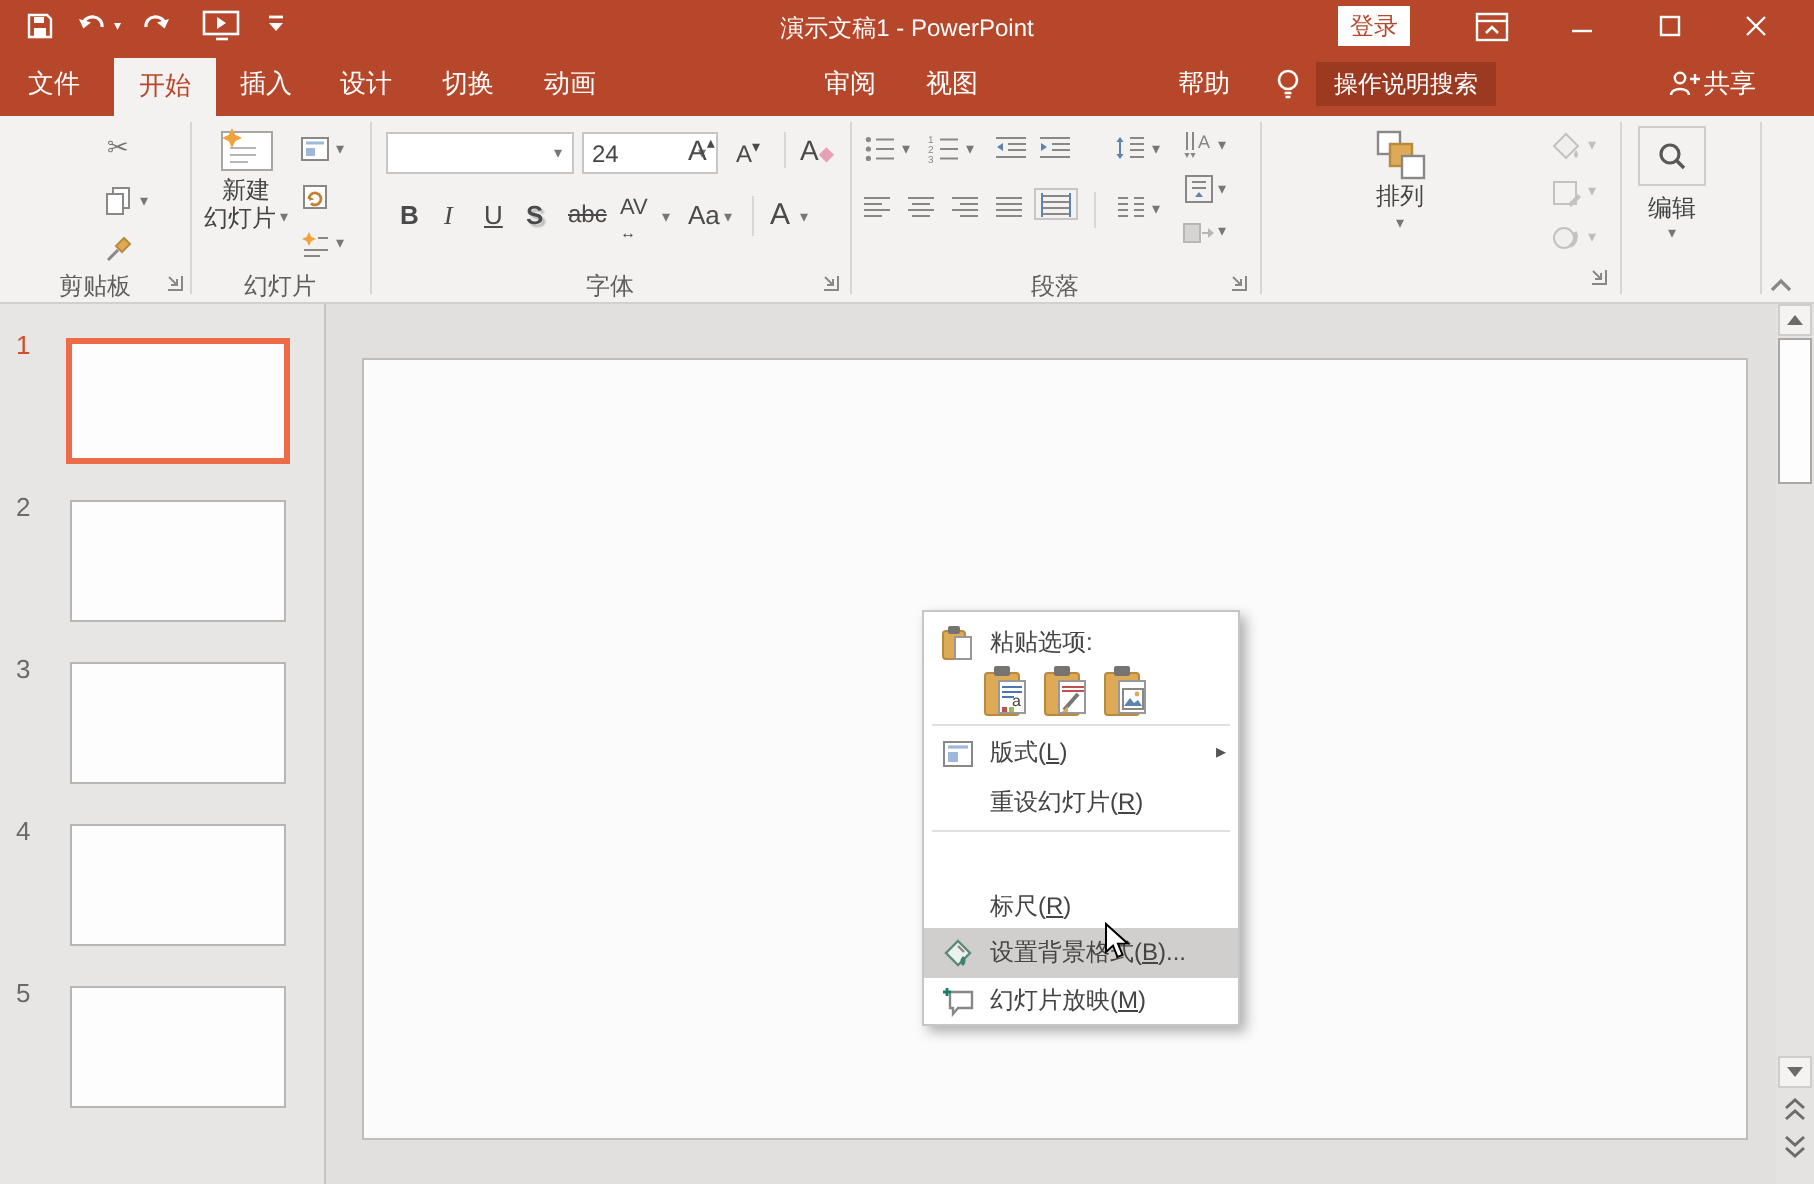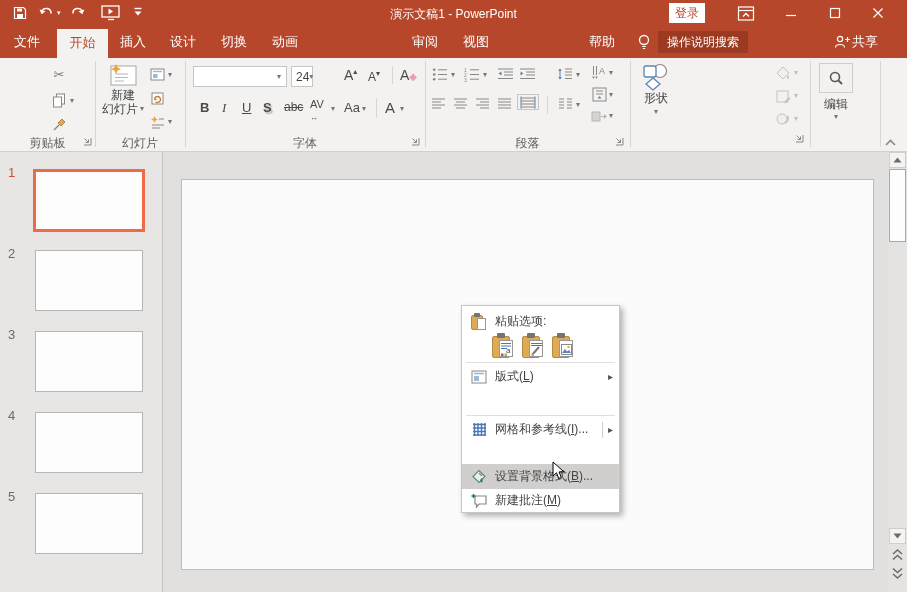--- a/index.html
+++ b/index.html
@@ -242,21 +242,21 @@
         </svg>
     </div>
     <div class="abs da" style="left:168px;top:60px"></div>
     <div class="glabel" style="left:95px;width:90px">幻灯片</div>
     <div class="gdiv" style="left:185px"></div>
 
     <div class="combo" style="left:193px;top:8px;width:94px">
       <span class="cval"></span>
         <span class="cda"></span>
     </div>
-    <div class="combo" style="left:291px;top:8px;width:22px">
+    <div class="combo" style="left:291px;top:8px;width:68px">
       <span class="cval">24</span>
         <span class="cda"></span>
     </div>
     <div class="txtbtn" style="left:344px;top:9px;font-size:14px"><span>A</span><span style="font-size:8px;vertical-align:6px">▴</span></div>
     <div class="txtbtn" style="left:368px;top:11px;font-size:12px"><span>A</span><span style="font-size:8px;vertical-align:5px">▾</span></div>
     <div class="abs" style="left:392px;top:8px;width:1px;height:18px;background:#d8d6d3"></div>
     <div class="txtbtn" style="left:400px;top:9px;font-size:14px"><span>A</span><span style="color:#e8a0b4;font-size:10px">◆</span></div>
 
     <div class="txtbtn" style="left:200px;top:42px;font-weight:bold">B</div>
     <div class="txtbtn" style="left:222px;top:42px;font-style:italic;font-family:'Liberation Serif',serif">I</div>
@@ -379,29 +379,29 @@
     <div class="abs da" style="left:576px;top:43px"></div>
     <div class="glabel" style="left:425px;width:205px">段落</div>
     <div class="launcher" style="left:614px;top:78px">
       <svg width="10" height="10" viewBox="0 0 10 10">
           <path d="M9 2 v7 h-7" fill="none" stroke="#8a8886"></path>
           <path d="M2.5 2.5 l4 4 M6.5 3.5 v3 h-3" fill="none" stroke="#8a8886"></path>
         </svg>
     </div>
     <div class="gdiv" style="left:630px"></div>
 
-    <div class="bigbtn" style="left:636px;width:40px">
+    <div class="bigbtn" style="left:680px;width:40px">
       <div style="margin-top:3px">
-        <svg width="30" height="28" viewBox="0 0 30 28">
-            <circle cx="19" cy="8" r="6.5" fill="#fff" stroke="#8a8886" stroke-width="1.2"></circle>
-            <rect x="3" y="3" width="12" height="11" rx="2" fill="#fff" stroke="#5b84b1" stroke-width="1.3"></rect>
-            <path d="M12 15 L19 21 L12 27 L5 21 Z" fill="#fff" stroke="#5b84b1" stroke-width="1.3"></path>
+        <svg width="28" height="28" viewBox="0 0 28 28">
+            <rect x="3" y="3" width="11" height="11" fill="#fff" stroke="#8a8886" stroke-width="1.2"></rect>
+            <rect x="9" y="9" width="11" height="11" fill="#deaa56" stroke="#b98a3e" stroke-width="1.2"></rect>
+            <rect x="15" y="15" width="11" height="11" fill="#fff" stroke="#8a8886" stroke-width="1.2"></rect>
           </svg>
       </div>
-      <div class="lbl">形状</div>
+      <div class="lbl">排列</div>
       <div class="da" style="margin-top:3px"></div>
     </div>
     <div class="smico" style="left:774px;top:7px">
       <svg width="16" height="15" viewBox="0 0 16 15">
           <path d="M8 1 L14 7 L8 13 L2 7 Z" fill="#f0efee" stroke="#c4c2c0"></path>
           <path d="M13 9 q2 2.5 0 4 q-2 -1.5 0 -4" fill="#c4c2c0"></path>
         </svg>
     </div>
     <div class="abs da" style="left:794px;top:11px;color:#c0beba"></div>
     <div class="smico" style="left:774px;top:30px">
@@ -536,49 +536,47 @@
       <span class="mic">
         <svg width="16" height="14" viewBox="0 0 16 14">
             <rect x="1" y="1" width="14" height="12" fill="#fff" stroke="#8a8886"></rect>
             <path d="M3 3.5 h10" stroke="#9db8d9" stroke-width="1.6"></path>
             <rect x="3" y="6" width="5" height="5" fill="#9db8d9"></rect>
           </svg>
       </span>
       <span class="mtext"><span>版式(</span><u>L</u><span>)</span></span>
       <span class="subarrow"></span>
     </div>
+    <div class="mi" style="top:83px">
+      <span class="mic"></span>
+      <span class="mtext"><span>重设幻灯片(</span><u>R</u><span>)</span></span>
+    </div>
     <div class="msep" style="top:109px"></div>
-    <div class="mi" style="top:111px">
-      <span class="mic">
-        <svg width="15" height="15" viewBox="0 0 15 15">
-            <path d="M1 2.5 h13 M1 6 h13 M1 9.5 h13 M1 13 h13 M2.5 1 v13 M6 1 v13 M9.5 1 v13 M13 1 v13" stroke="#4a77b5" stroke-width="1.4"></path>
-          </svg>
-      </span>
-      <span class="mtext"><span>网格和参考线(</span><u>I</u><span>)...</span></span>
-      <span class="mpipe"></span>
-      <span class="subarrow"></span>
+    <div class="mi" style="top:135px">
+      <span class="mic"></span>
+      <span class="mtext"><span>标尺(</span><u>R</u><span>)</span></span>
     </div>
     <div class="mi hl" style="top:158px">
       <span class="mic">
         <svg width="17" height="16" viewBox="0 0 17 16">
             <path d="M8 1.5 L14 7.5 L8 13.5 L2 7.5 Z" fill="#eaf2ee" stroke="#5a8a7a" stroke-width="1.2"></path>
             <path d="M10.5 9 q2.5 2.5 0 5 q-2.5 -2.5 0 -5" fill="#3f7f6f"></path>
             <path d="M8 4 L11 7" stroke="#8a8886" stroke-width="1.2"></path>
           </svg>
       </span>
       <span class="mtext"><span>设置背景格式(</span><u>B</u><span>)...</span></span>
     </div>
     <div class="mi" style="top:182px">
       <span class="mic">
         <svg width="17" height="16" viewBox="0 0 17 16">
             <path d="M4 3 h11 v8 h-7 l-2.5 3 v-3 h-1.5 z" fill="#fff" stroke="#8a8886" stroke-width="1.2"></path>
             <path d="M2.5 1 v4 M0.5 3 h4" stroke="#1e7a6e" stroke-width="1.4"></path>
           </svg>
       </span>
-      <span class="mtext"><span>新建批注(</span><u>M</u><span>)</span></span>
+      <span class="mtext"><span>幻灯片放映(</span><u>M</u><span>)</span></span>
     </div>
   </div>
 
   <div class="cursor">
     <svg width="14" height="20" viewBox="0 0 14 20">
         <path d="M1 1 L1 15 L4.5 11.8 L6.8 17.5 L9.3 16.4 L7 10.9 L11.8 10.7 Z" fill="#fff" stroke="#000" stroke-width="1"></path>
       </svg>
   </div>
 
 </div>

